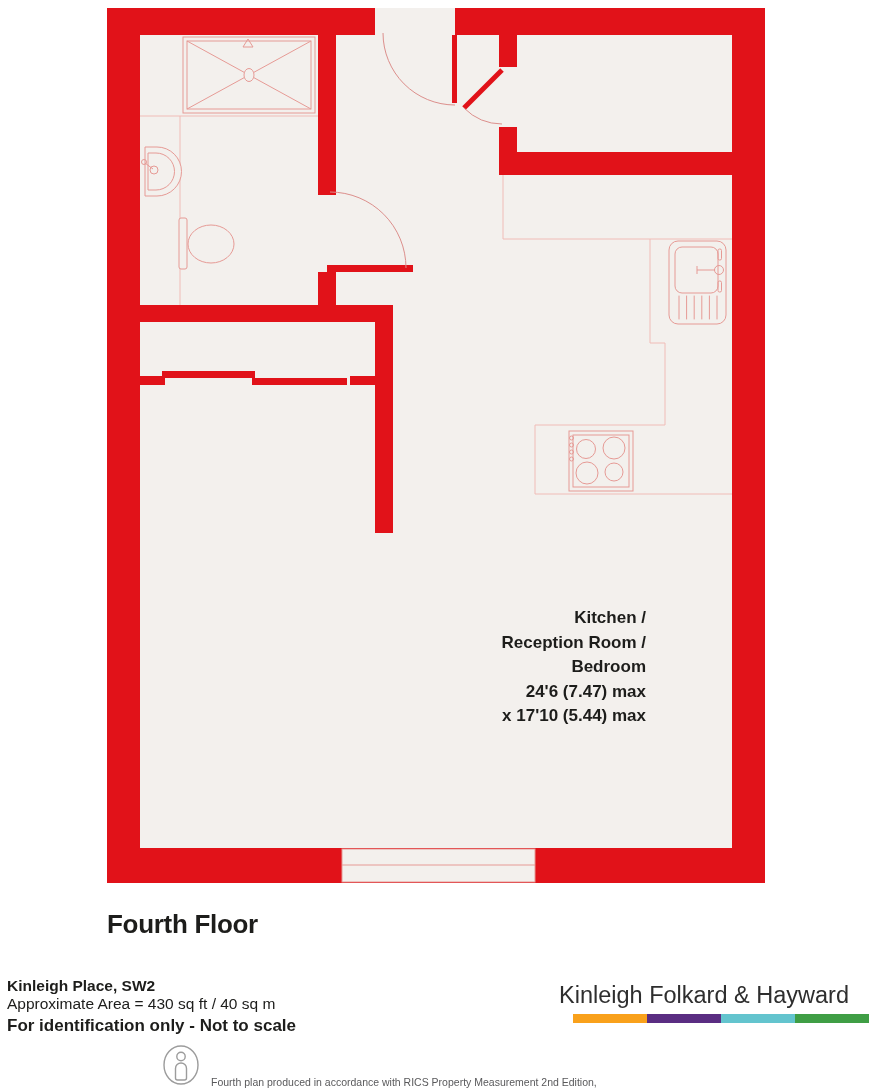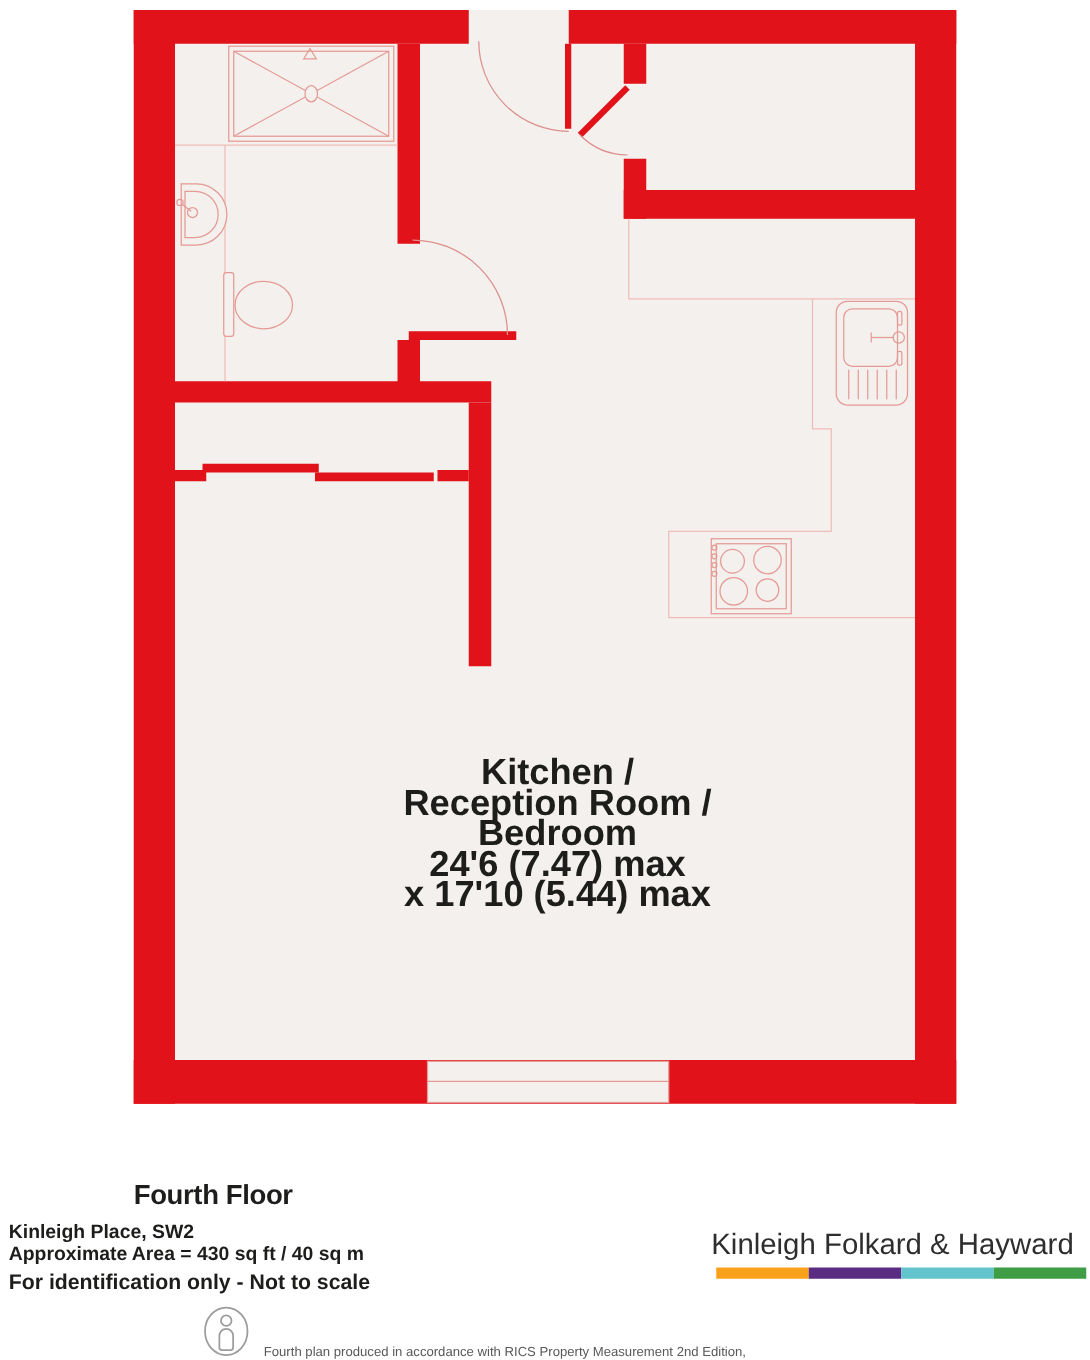--- a/index.html
+++ b/index.html
@@ -11,30 +11,30 @@
   #plan { position:absolute; left:0; top:0; }
   .floor   { fill:var(--floor,#f3f0ed); }
   .wall    { fill:var(--wall,#e11219); }
   .wallln  { stroke:var(--wall,#e11219); fill:none; }
   .fx      { stroke:var(--fixture,#e69a95); fill:none; stroke-width:1; }
   .fxfill  { stroke:var(--fixture,#e69a95); fill:var(--floor,#f3f0ed); stroke-width:1; }
   .faint   { stroke:var(--counter,#f0bcb7); fill:none; stroke-width:1; }
   .arc     { stroke:var(--arc,#dc8f8c); fill:none; stroke-width:1; }
 
   
-  .room-label { left:446px; top:606px; transform:translateX(-50%); text-align:center;
-                font-size:29px; line-height:24.5px; font-weight:bold;
+  .room-label { left:446px; top:606px; transform:translateX(-50%); text-align:right;
+                font-size:17px; line-height:24.5px; font-weight:bold;
                 color:var(--text-dark,#1d1d1b); white-space:pre-line; width:400px; }
-  .floor-title { left:107px; top:909px; font-size:22px; font-weight:bold;
-                 letter-spacing:-0.3px; color:var(--text-dark,#1d1d1b);margin-top:34px; }
+  .floor-title { left:107px; top:909px; font-size:26px; font-weight:bold;
+                 letter-spacing:-0.3px; color:var(--text-dark,#1d1d1b); }
   .addr1 { left:7px; top:977px;  font-size:15.5px; font-weight:bold; color:var(--text-dark,#1d1d1b); }
-  .addr2 { left:7px; top:995px;  font-size:15.5px; font-weight:bold; color:var(--text-dark,#1d1d1b); }
+  .addr2 { left:7px; top:995px;  font-size:15.5px; font-weight:normal; color:var(--text-dark,#1d1d1b); }
   .ident { left:7px; top:1016px; font-size:17px; font-weight:bold; color:var(--text-dark,#1d1d1b); }
 
-  .brand { right:3px; top:982px; width:310px; text-align:center; }
+  .brand { right:3px; top:982px; width:310px; text-align:left; }
   .brand-name { font-size:23.5px; color:var(--brand-text,#2e2e2e); white-space:nowrap; }
   .brand-bar  { display:flex; width:296px; height:9px; margin-left:auto; margin-top:5px; }
   .bar-seg { flex:1; height:100%; }
 
   .footer { left:162px; top:1044px; display:flex; gap:11px; align-items:flex-start; }
   .footer-text { font-size:10.5px; line-height:14px; color:var(--text-gray,#59595b);
                  white-space:pre-wrap; padding-top:3px; }
 </style>
 </head>
 <body>

